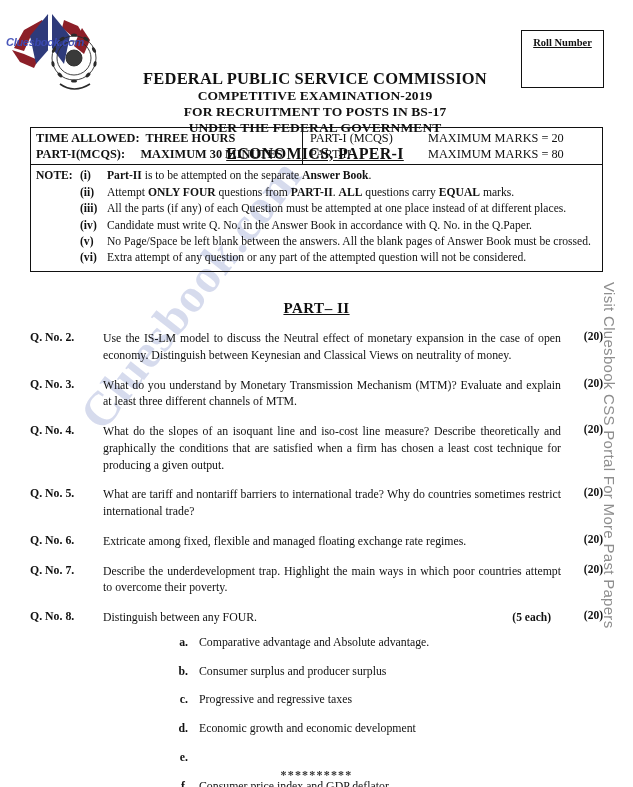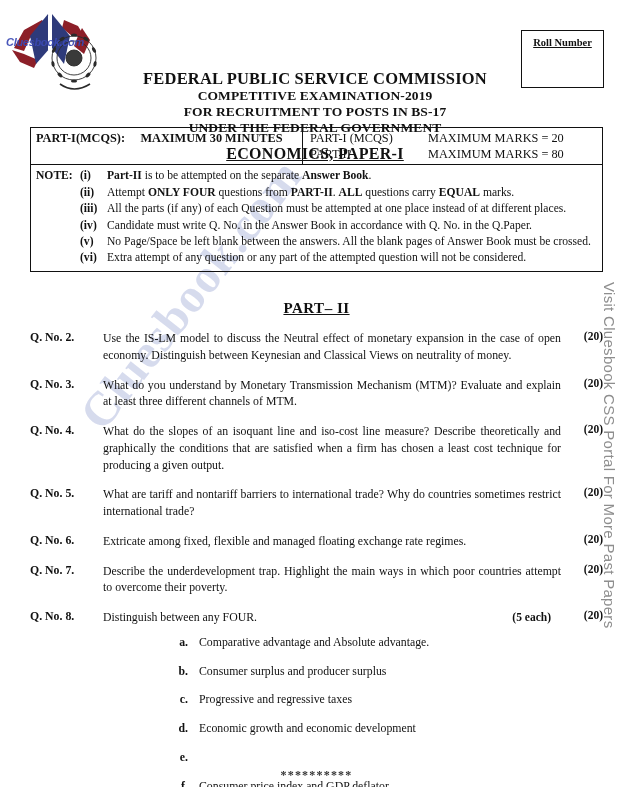--- a/index.html
+++ b/index.html
@@ -348,20 +348,21 @@
   </div>
 
   <div id="roll-box">
     <div class="roll-label">Roll Number</div>
   </div>
 </div>
 
 <div id="info-table">
   <div class="marks-row">
     <div class="marks-left">
+      <div class="mk-line">TIME ALLOWED:  THREE HOURS</div>
       <div class="mk-line">PART-I(MCQS):     MAXIMUM 30 MINUTES</div>
     </div>
     <div class="marks-right">
       <div class="mr-line">
         <span class="mr-a">PART-I (MCQS)</span>
         <span>MAXIMUM MARKS = 20</span>
       </div>
       <div class="mr-line">
         <span class="mr-a">PART-II</span>
         <span>MAXIMUM MARKS = 80</span>

